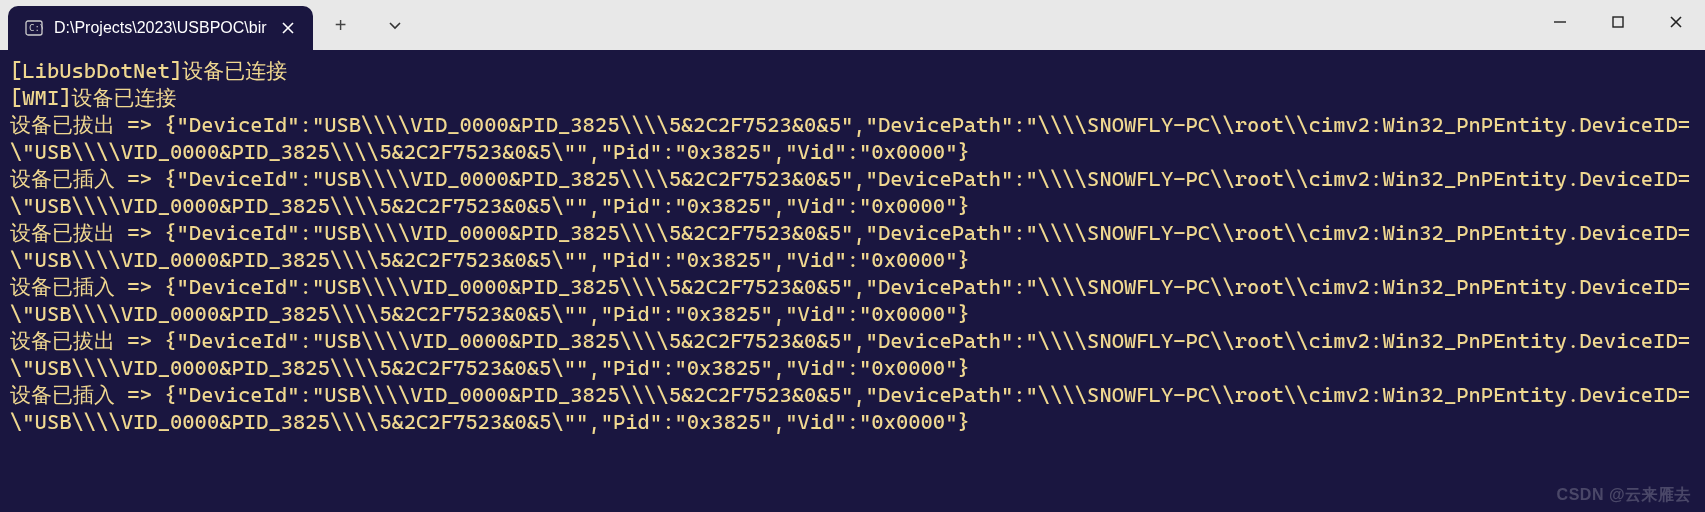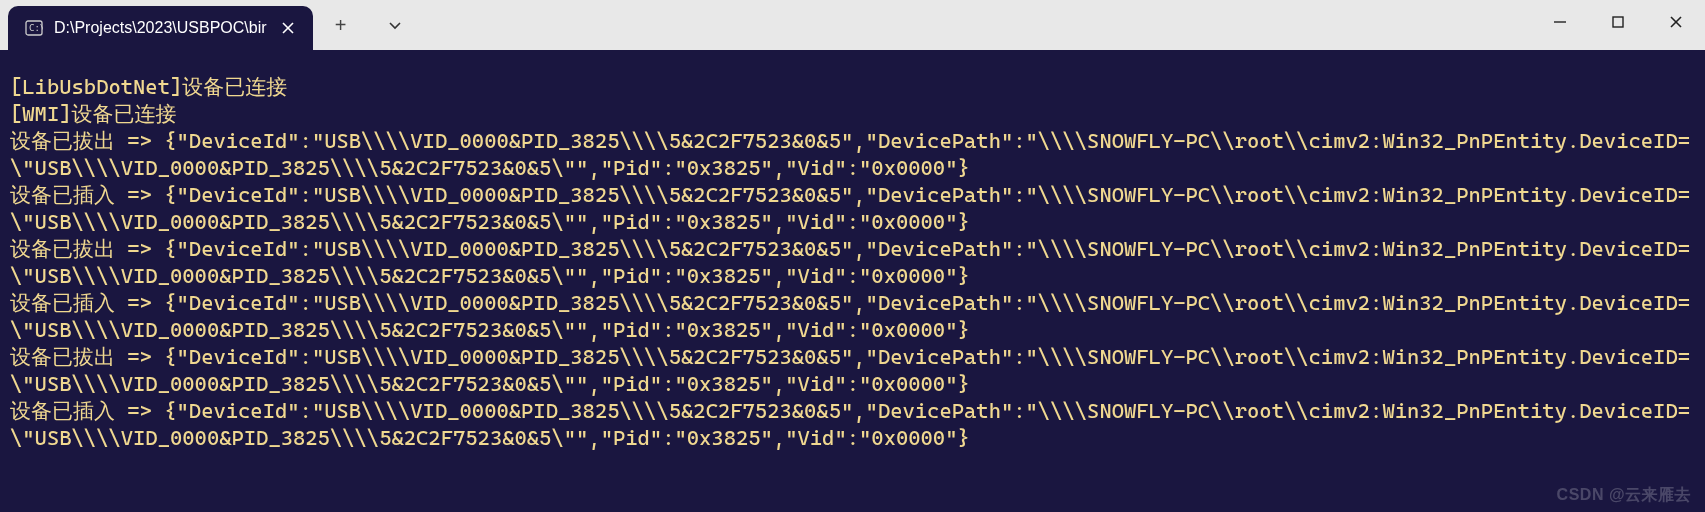--- a/index.html
+++ b/index.html
@@ -90,21 +90,21 @@
       align-items: center;
       justify-content: center;
       color: #222;
     }
     .win-ctrl svg { display:block; }
 
     .terminal {
       background: #1a1640;
       height: calc(512px - 50px);
       width: 100%;
-      padding: 24px 10px 0 10px;
+      padding: 8px 10px 0 10px;
       color: #f0d890;
       font-family: "Cascadia Mono", Consolas, "Courier New", monospace;
       font-size: 21px;
       line-height: 27px;
       white-space: pre-wrap;
       word-break: break-all;
       overflow: hidden;
     }
     .watermark {
       position: absolute;

